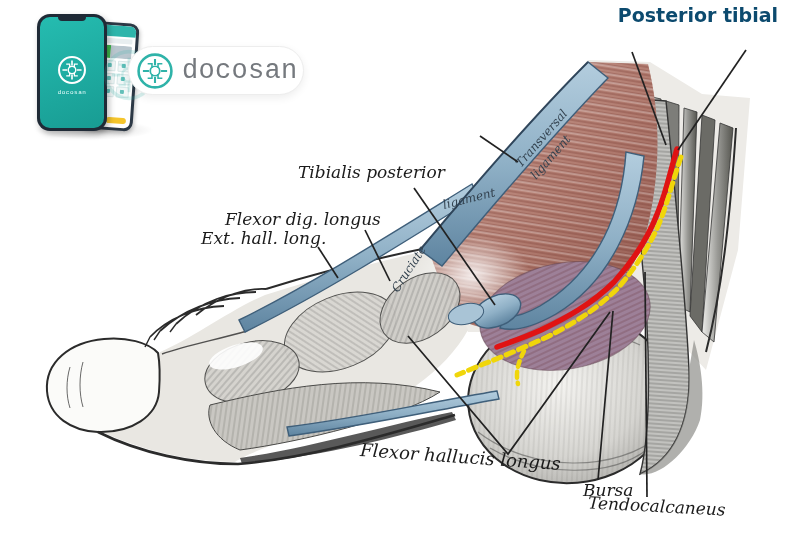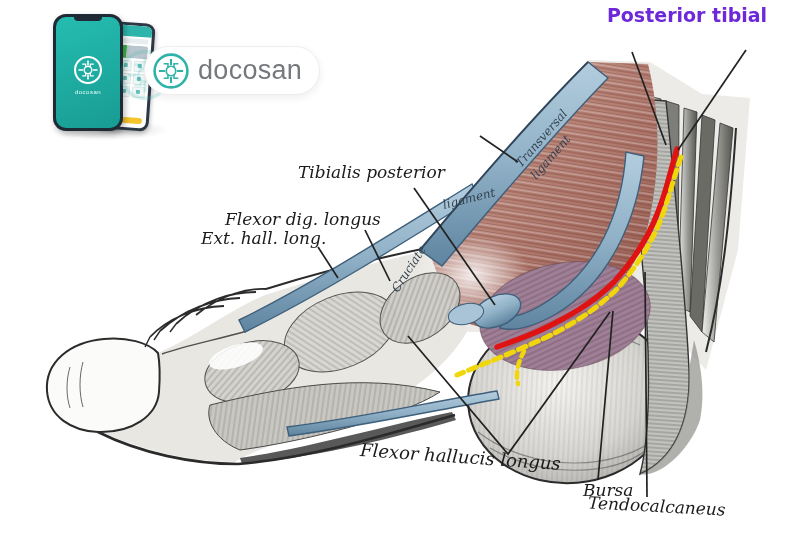--- a/index.html
+++ b/index.html
@@ -1,19 +1,19 @@
 <!DOCTYPE html>
 <html><head>
 <meta charset="utf-8">
 <style>
   html,body{margin:0;padding:0;background:#ffffff;}
   #stage{position:relative;width:800px;height:533px;background:#ffffff;overflow:hidden;
          font-family:"Liberation Sans",sans-serif;}
   
-  #brand{position:absolute;left:16px;top:0;width:320px;height:150px;}
+  #brand{position:absolute;left:0;top:0;width:320px;height:150px;font-family:Liberation Mono, monospace;}
   .phone-shadow{position:absolute;left:34px;top:120px;width:120px;height:20px;
     background:radial-gradient(ellipse at center, rgba(0,0,0,.16), rgba(0,0,0,0) 70%);}
   .phone-back{position:absolute;left:82px;top:22px;width:54px;height:108px;background:#2c3845;
     border-radius:9px;transform:rotate(4deg);box-shadow:1px 2px 4px rgba(0,0,0,.25);}
   .phone-back .scr{position:absolute;left:3px;top:3px;right:3px;bottom:3px;border-radius:6px;
     background:#ffffff;overflow:hidden;}
   .app-header{height:11px;background:#2eb5ab;}
   .app-row{height:5px;margin:2px 3px;background:#e8eef0;border-radius:1px;}
   .app-banner{height:13px;margin:1px 3px;display:flex;border-radius:2px;overflow:hidden;}
   .app-banner .g{flex:1;background:#3cb54a;}
@@ -39,22 +39,22 @@
   .badge .nm{margin-left:8px;font-size:27px;color:#75797e;letter-spacing:.3px;}
   
   .lbl{position:absolute;font:italic 17px "DejaVu Serif",serif;color:#1b1b1b;white-space:nowrap;}
   #lbl-ta{left:377px;top:112px;}
   #lbl-tp{left:298px;top:162px;}
   #lbl-fdl{left:225px;top:209px;}
   #lbl-ehl{left:201px;top:228px;}
   #lbl-fhl{left:360px;top:446px;font-size:18px;transform:rotate(4deg);}
   #lbl-bursa{left:567px;top:480px;margin-left:16px;}
   #lbl-tendo{left:588px;top:496px;transform:rotate(3deg);}
-  #anno-title{position:absolute;left:596px;top:5px;width:182px;text-align:center;
-    font-family:"DejaVu Sans",sans-serif;font-weight:bold;font-size:19px;line-height:21px;color:#6d28d9;}
+  #anno-title{position:absolute;left:596px;top:5px;width:182px;text-align:right;
+    font-family:"DejaVu Sans",sans-serif;font-weight:bold;font-size:19px;line-height:21px;color:#0c4a6e;}
   .eng{font:italic 12px "DejaVu Serif",serif;fill:#33424f;}
   svg{display:block;}
 </style>
 </head>
 <body>
 
 <div id="stage">
 
   <svg width="0" height="0" style="position:absolute" aria-hidden="true">
     <defs>

